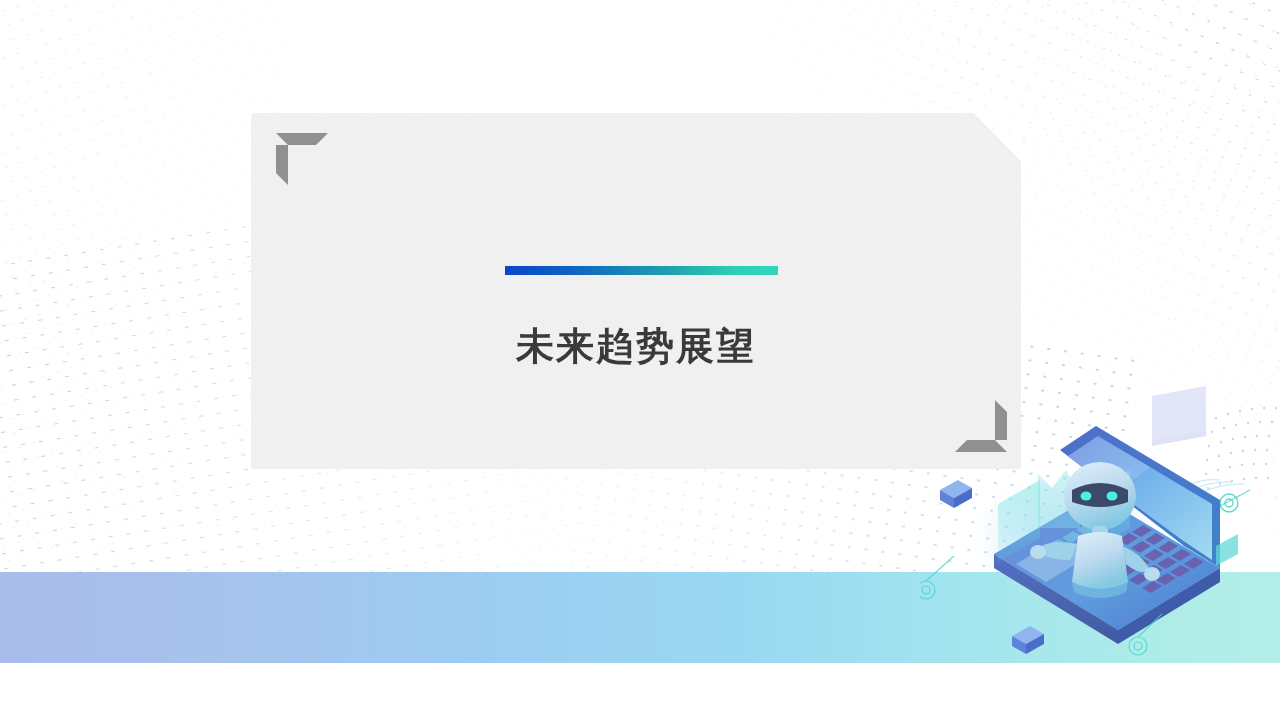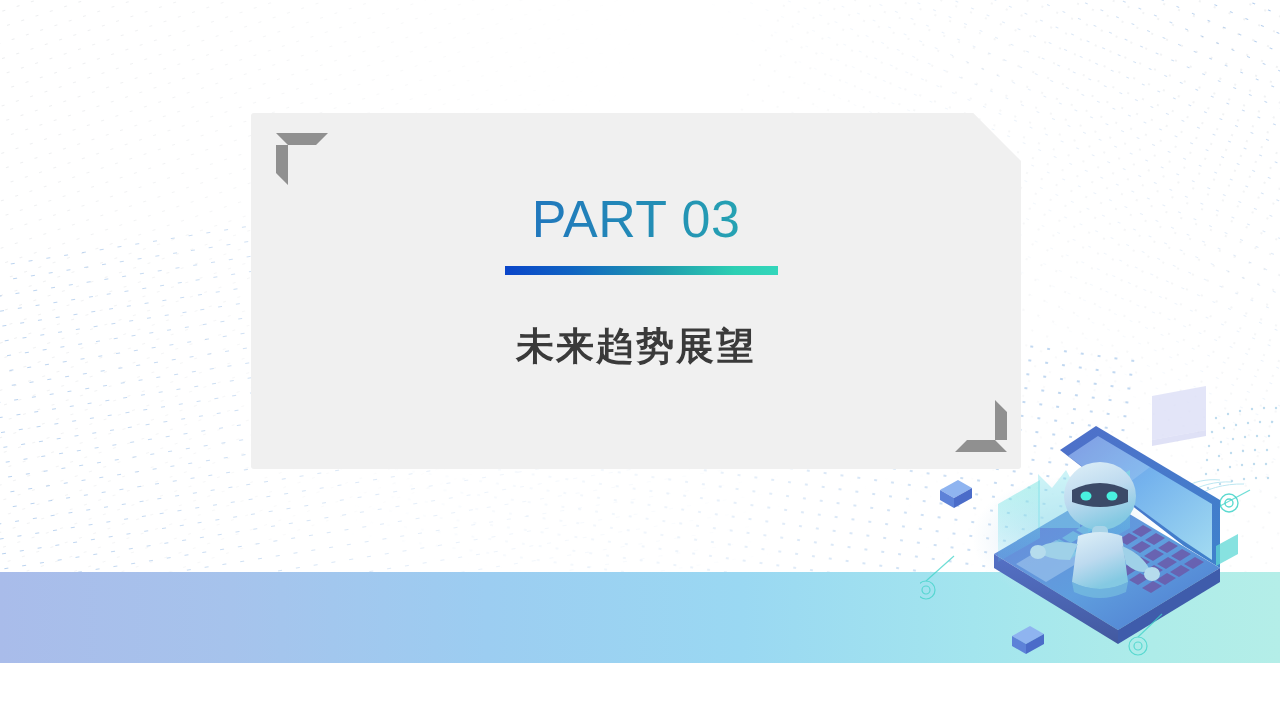--- a/index.html
+++ b/index.html
@@ -187,21 +187,20 @@
     <svg width="52" height="52" viewBox="0 0 52 52">
       <path d="M0 12 L40 12 L52 0 L0 0 Z M0 0 L12 12 L12 52 L0 40 Z" fill="#909090"></path>
     </svg>
   </div>
   <div class="bracket" id="bracket-br">
     <svg width="52" height="52" viewBox="0 0 52 52">
       <path d="M52 40 L12 40 L0 52 L52 52 Z M52 52 L40 40 L40 0 L52 12 Z" fill="#909090"></path>
     </svg>
   </div>
 
-  <div id="part-title">PART 03</div>
 
   <div id="title-rule"></div>
 
   <div id="subtitle">未来趋势展望</div>
 
   <div id="bottom-band"></div>
 
   <div id="illustration">
     <svg width="360" height="285" viewBox="0 0 360 285">
       <defs>

